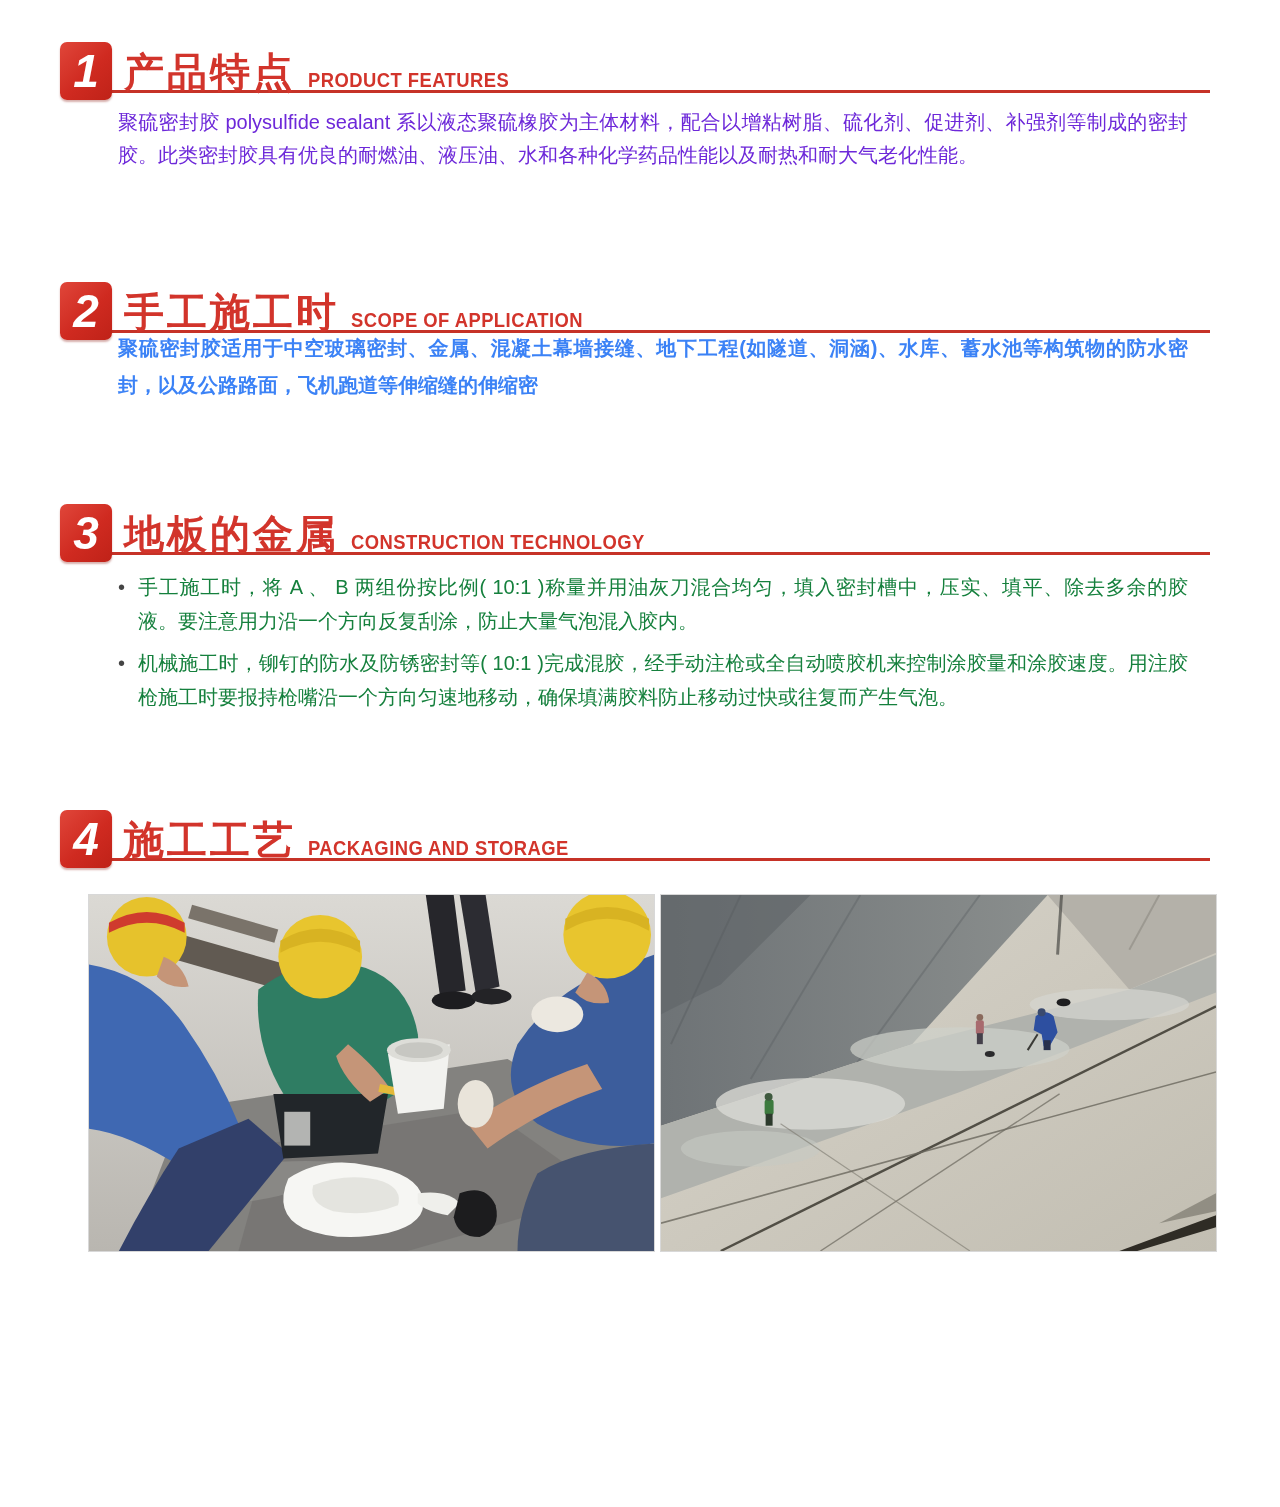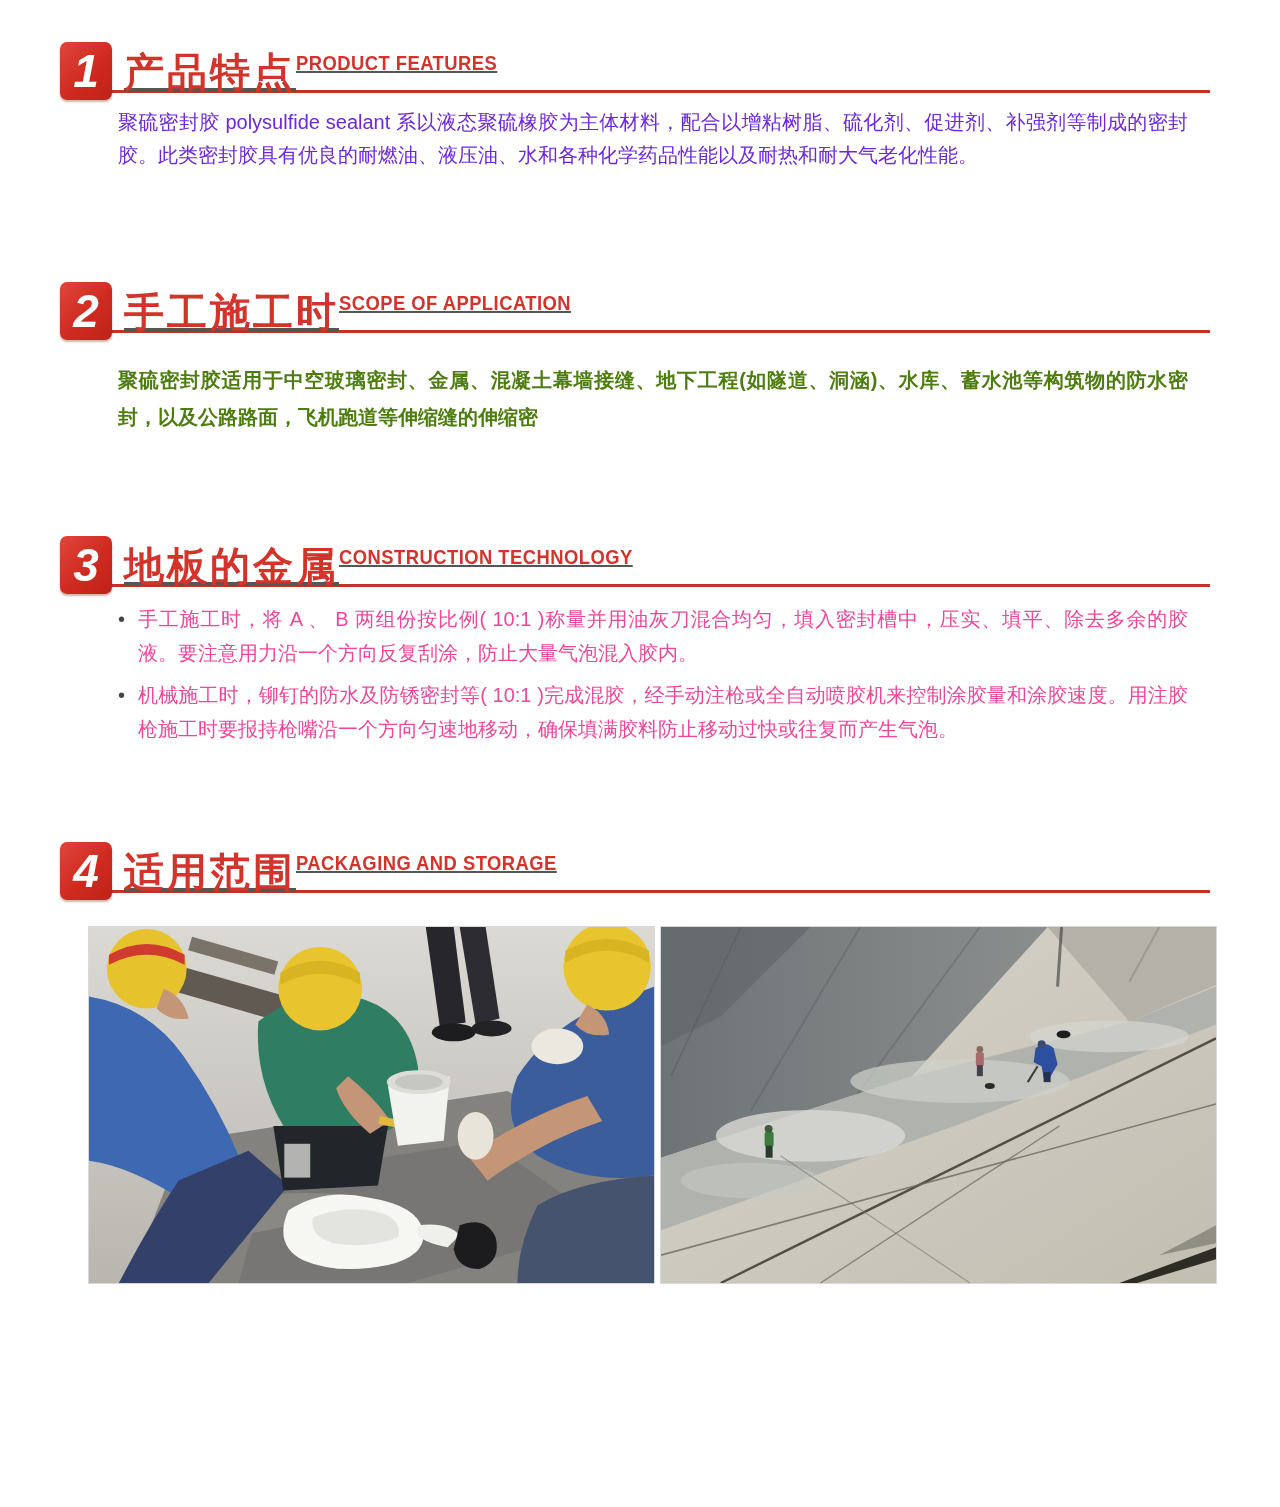--- a/index.html
+++ b/index.html
@@ -13,31 +13,31 @@
   
   .sec-header{position:relative;margin:0 70px 0 60px;height:52px;}
   .sec-header .rule{position:absolute;left:2px;right:0;bottom:-3px;height:3px;background:#c63227;}
   .badge{
     position:absolute;left:0;bottom:-10px;width:52px;height:58px;
     background:linear-gradient(135deg,#e0463a 0%,#cf2a20 55%,#bf2218 100%);
     border-radius:7px;color:#ffffff;font-style:italic;font-weight:bold;font-size:46px;
     display:flex;align-items:center;justify-content:center;
     box-shadow:0 2px 2px rgba(140,30,20,.35);
   }
-  .titles{position:absolute;left:64px;bottom:-2px;display:flex;align-items:flex-start;white-space:nowrap;text-decoration:underline;}
+  .titles{position:absolute;left:64px;bottom:-2px;display:flex;align-items:flex-end;gap:12px;white-space:nowrap;}
   .title-zh{font-size:40px;font-weight:bold;color:#d2342b;letter-spacing:3px;line-height:1;}
   .title-en{font-size:20px;font-weight:bold;color:#d2342b;letter-spacing:.5px;transform:scaleX(.92);transform-origin:left;}
 
   
   .para{margin:16px 92px 0 118px;font-size:20px;line-height:33px;color:#6d28d9;text-align:justify;}
-  .lead{margin:32px 92px 0 118px;font-size:20px;line-height:37px;color:#4d7c0f;font-weight:bold;text-align:justify;}
+  .lead{margin:0 92px 0 118px;font-size:20px;line-height:37px;color:#3b82f6;font-weight:bold;text-align:justify;}
   .uses{margin:8px 92px 0 118px;}
   .uses p{margin:0 0 7px 0;font-size:19px;line-height:31px;color:#5a5a5a;}
   .bullets{margin:18px 92px 0 118px;padding:0;list-style:none;}
-  .bullets li{position:relative;padding-left:20px;margin-bottom:8px;font-size:20px;line-height:34px;color:#ec4899;text-align:justify;}
+  .bullets li{position:relative;padding-left:20px;margin-bottom:8px;font-size:20px;line-height:34px;color:#15803d;text-align:justify;}
   .bullets li::before{content:"•";position:absolute;left:0;top:0;color:#444;font-size:20px;}
 
   .gap-a{height:106px;} .gap-b{height:96px;} .gap-c{height:84px;}
 
   
   .photos{display:flex;gap:5px;margin:36px 0 0 88px;}
   .photo{height:358px;border:1px solid #d8d8d8;box-sizing:border-box;overflow:hidden;background:#c9c6c0;}
   .photo-left{width:567px;}
   .photo-right{width:557px;}
   .photo svg{display:block;width:100%;height:100%;}
@@ -93,21 +93,21 @@
   </ul>
 
   <div class="gap-c"></div>
 
   <div class="sec-header">
     <div class="rule"></div>
     <div class="badge">
       <span>4</span>
     </div>
     <div class="titles">
-      <span class="title-zh">适用范围</span>
+      <span class="title-zh">施工工艺</span>
       <span class="title-en">PACKAGING AND STORAGE</span>
     </div>
   </div>
 
   <div class="photos">
 
     <div class="photo photo-left" aria-label="workers-hand-applying-white-sealant">
       <svg viewBox="0 0 567 358" preserveAspectRatio="none">
         <defs>
           <linearGradient id="gA" x1="0" y1="0" x2="0" y2="1">

